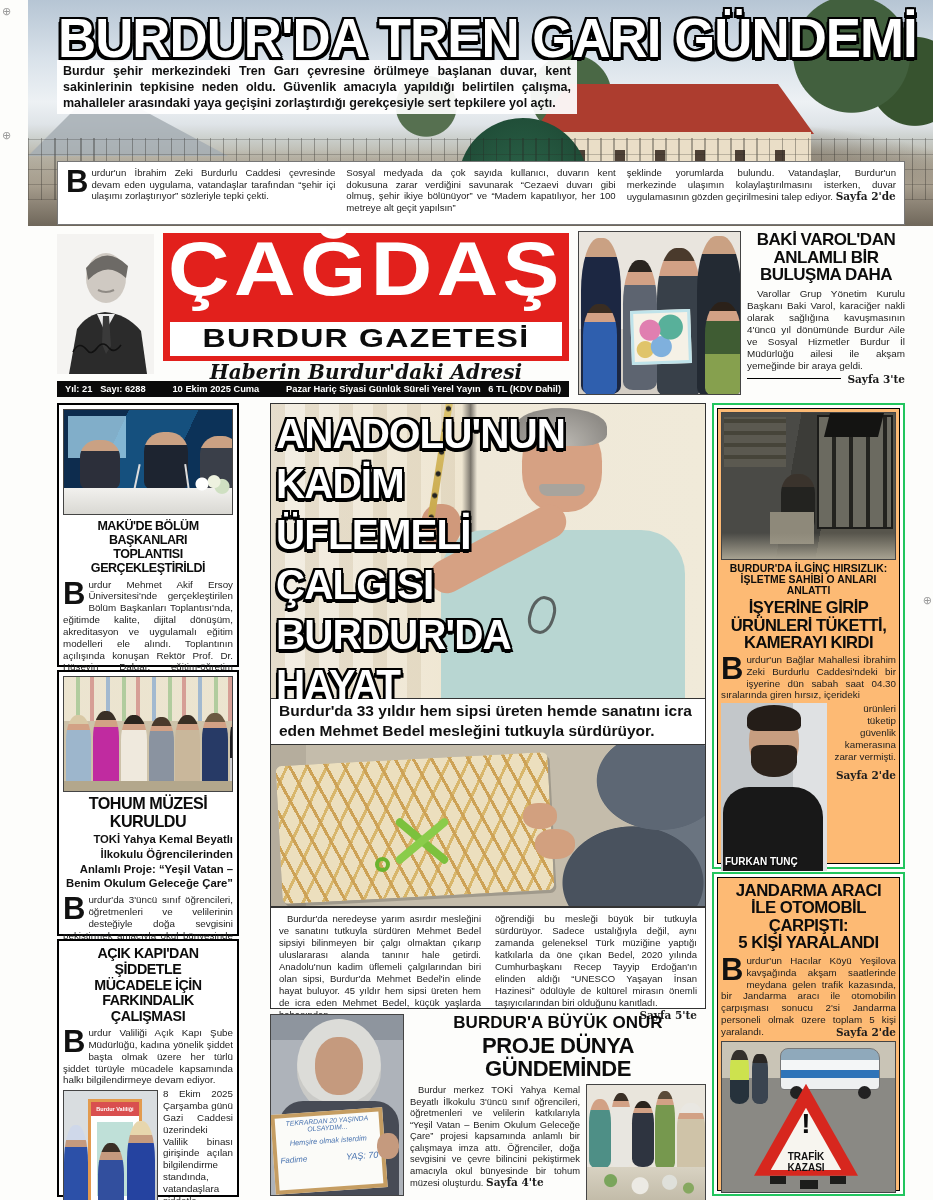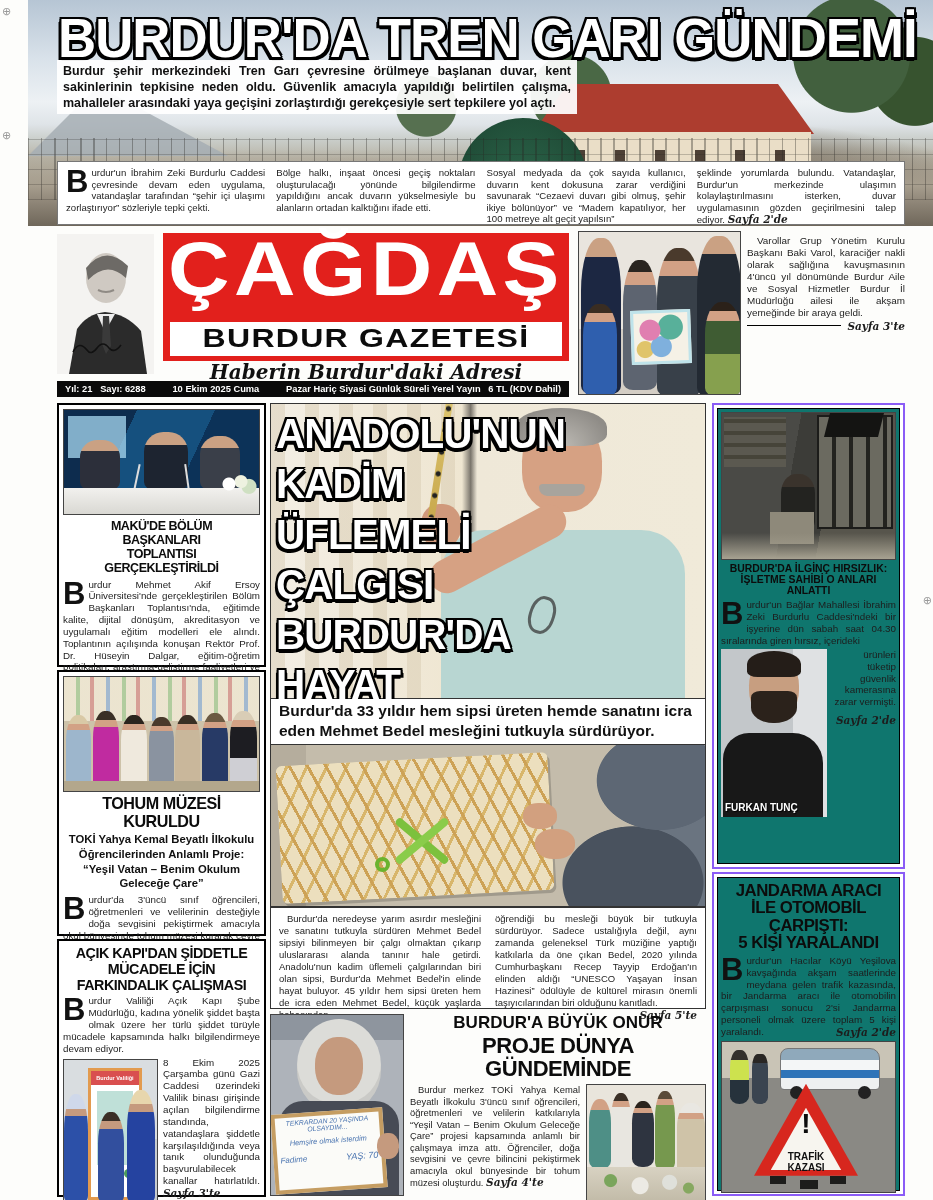--- a/index.html
+++ b/index.html
@@ -6,27 +6,27 @@
   *{box-sizing:border-box;}
   #page{position:relative;width:933px;height:1200px;background:#fdfdfb;overflow:hidden;
         font-family:"Liberation Sans",sans-serif;color:#1a1a1a;margin:0 auto;}
   .s{position:absolute;}
   .photo{position:absolute;overflow:hidden;background:#cfcdc6;}
   .photo .s{position:absolute;}
   .hl{font-weight:bold;color:#0c0c0c;text-align:center;white-space:pre-line;
       line-height:1.04;letter-spacing:-0.5px;}
   .bt{font-size:9.8px;line-height:1.21;text-align:justify;color:#1d1d1d;}
   .dc{float:left;font-size:31px;line-height:25px;font-weight:bold;padding:2px 3px 0 0;color:#111;}
-  .pref{font-family:"DejaVu Serif",serif;font-style:italic;font-weight:bold;font-size:10.5px;white-space:nowrap;}
+  .pref{font-family:"DejaVu Serif",serif;font-weight:bold;font-size:10.5px;white-space:nowrap;}
   .serifB{font-family:Liberation Sans, sans-serif;font-weight:bold;}
   .outlineW{color:#fff;font-weight:bold;
     text-shadow:-2px -2px 0 #000,0 -2px 0 #000,2px -2px 0 #000,-2px 0 0 #000,2px 0 0 #000,
      -2px 2px 0 #000,0 2px 0 #000,2px 2px 0 #000,-3px 3px 0 #000,3px 3px 0 #000,0 4px 0 #000;}
-  .lbox{position:absolute;left:57px;width:209px;border:2px solid #000;background:#fff;padding:4px;}
-  .rbox{position:absolute;left:712px;width:193px;border:2px solid #8b5cf6;background:#0f766e;padding:7px;
+  .lbox{position:absolute;left:57px;width:182px;border:2px solid #000;background:#fff;padding:4px;}
+  .rbox{position:absolute;left:712px;width:193px;border:2px solid #22c55e;background:#fdba74;padding:7px;
         box-shadow:inset 0 0 0 3px #fff,inset 0 0 0 4px #000;}
   .refline{display:flex;align-items:center;margin-top:2px;}
   .refline::before{content:"";flex:1;border-top:1.5px solid #000;margin:0 6px;}
   .refline::after{content:"";flex:1;border-top:1.5px solid #000;margin:0 6px;}
   .refright{display:flex;align-items:center;justify-content:flex-end;margin-top:1px;}
   .refright::before{content:"";flex:1;border-top:1.5px solid #000;margin-right:6px;}
   .person{position:absolute;border-radius:44% 44% 10px 10px / 34% 34% 8px 8px;}
   .pframe{border:1px solid #444;}
   .cropmark{position:absolute;color:#999;font-size:11px;line-height:1;}
 </style>
@@ -60,21 +60,20 @@
   <h1 class="s outlineW" style="left:58px;top:6px;width:870px;font-size:55px;letter-spacing:-1px;transform:scaleX(.96);transform-origin:left top;margin:0;white-space:nowrap;">BURDUR'DA TREN GARI GÜNDEMİ</h1>
 
   <p class="s serifB" style="left:57px;top:60px;width:520px;margin:0;font-size:12.5px;line-height:1.28;text-align:justify;
             background:rgba(255,255,255,.93);padding:3px 6px;color:#111;">Burdur şehir merkezindeki Tren Garı çevresine örülmeye başlanan duvar, kent sakinlerinin tepkisine neden oldu. Güvenlik amacıyla yapıldığı belirtilen çalışma, mahalleler arasındaki yaya geçişini zorlaştırdığı gerekçesiyle sert tepkilere yol açtı.</p>
 
   <div class="s" style="left:57px;top:161px;width:848px;height:64px;background:#fff;border:1px solid #777;
               display:flex;gap:11px;padding:5px 8px;">
     <div class="bt" style="flex:1;font-size:9.6px;">
       <span class="dc">B</span><span>urdur'un İbrahim Zeki Burdurlu Caddesi çevresinde devam eden uygulama, vatandaşlar tarafından “şehir içi ulaşımı zorlaştırıyor” sözleriyle tepki çekti.</span>
     </div>
-    <div class="bt" style="flex:1;font-size:9.6px;">Bölge halkı, inşaat öncesi geçiş noktaları oluşturulacağı yönünde bilgilendirme yapıldığını ancak duvarın yükselmesiyle bu alanların ortadan kalktığını ifade etti.</div>
     <div class="bt" style="flex:1;font-size:9.6px;">Sosyal medyada da çok sayıda kullanıcı, duvarın kent dokusuna zarar verdiğini savunarak “Cezaevi duvarı gibi olmuş, şehir ikiye bölünüyor” ve “Madem kapatılıyor, her 100 metreye alt geçit yapılsın”</div>
     <div class="bt" style="flex:1;font-size:9.6px;">
       <span>şeklinde yorumlarda bulundu. Vatandaşlar, Burdur'un merkezinde ulaşımın kolaylaştırılmasını isterken, duvar uygulamasının gözden geçirilmesini talep ediyor.</span> <span class="pref">Sayfa 2'de</span>
     </div>
   </div>
 
   <div class="s" style="left:57px;top:234px;width:97px;height:140px;background:#fff;">
     <svg width="97" height="140" viewBox="0 0 97 140">
       <rect x="0" y="0" width="97" height="140" fill="#f4f3f1"></rect>
       <path d="M12 140 L20 95 Q30 80 48 78 Q70 80 84 97 L90 140 Z" fill="#2b2b2b"></path>
@@ -114,20 +113,23 @@
       <div class="person" style="left:118px;top:4px;width:44px;height:160px;background:linear-gradient(#caa183 0 11%,#232a33 11%);"></div>
       <div class="person" style="left:4px;top:72px;width:34px;height:92px;background:linear-gradient(#3a2d22 0 10%,#d2a185 10% 20%,#2f5fae 20%);"></div>
       <div class="person" style="left:126px;top:70px;width:36px;height:94px;background:linear-gradient(#2b2119 0 10%,#d2a185 10% 20%,#3f5c33 20% 55%,#86a04e 55%);"></div>
       <div class="s" style="left:52px;top:78px;width:60px;height:54px;border:3px solid #bfe3ea;transform:rotate(-2deg);background:
             radial-gradient(circle 10px at 30% 35%,#e07fb0 0 10px,rgba(0,0,0,0) 11px),
             radial-gradient(circle 12px at 68% 30%,#58b09a 0 12px,rgba(0,0,0,0) 13px),
             radial-gradient(circle 10px at 50% 70%,#7fb0dd 0 10px,rgba(0,0,0,0) 11px),
             radial-gradient(circle 8px at 20% 75%,#e0c46a 0 8px,rgba(0,0,0,0) 9px),#f5f1e6;"></div>
     </div>
     <div style="flex:1;padding-left:6px;">
+      <div class="hl" style="font-size:17px;">BAKİ VAROL'DAN
+ANLAMLI BİR
+BULUŞMA DAHA</div>
       <p class="bt" style="margin:4px 0 0;font-size:9.9px;text-indent:10px;">Varollar Grup Yönetim Kurulu Başkanı Baki Varol, karaciğer nakli olarak sağlığına kavuşmasının 4'üncü yıl dönümünde Burdur Aile ve Sosyal Hizmetler Burdur İl Müdürlüğü ailesi ile akşam yemeğinde bir araya geldi.</p>
       <div class="refright">
           <span class="pref">Sayfa 3'te</span>
         </div>
     </div>
   </div>
 
   <div class="lbox" style="top:403px;height:264px;">
     <div class="photo pframe" style="position:relative;width:100%;height:106px;background:linear-gradient(115deg,#0d2c4e 0 30%,#15507e 30% 62%,#0c3258 62%);">
       <div class="s" style="left:4px;top:6px;width:58px;height:42px;background:#9fd0e8;opacity:.8;"></div>
@@ -159,21 +161,21 @@
       <div class="person" style="left:2px;top:38px;width:25px;height:74px;background:linear-gradient(#d9c9a6 0 12%,#d2a185 12% 20%,#9db6cc 20%);"></div>
       <div class="person" style="left:29px;top:34px;width:26px;height:78px;background:linear-gradient(#3a3026 0 12%,#d2a185 12% 20%,#c02ba0 20%);"></div>
       <div class="person" style="left:57px;top:38px;width:26px;height:74px;background:linear-gradient(#2b241d 0 12%,#d2a185 12% 20%,#efe9dd 20%);"></div>
       <div class="person" style="left:85px;top:40px;width:25px;height:72px;background:linear-gradient(#4a3a2c 0 12%,#d2a185 12% 20%,#8a93a0 20%);"></div>
       <div class="person" style="left:111px;top:38px;width:25px;height:74px;background:linear-gradient(#3a2f24 0 12%,#d2a185 12% 20%,#c9b79b 20%);"></div>
       <div class="person" style="left:138px;top:36px;width:26px;height:76px;background:linear-gradient(#6b5a43 0 12%,#d2a185 12% 20%,#273a66 20%);"></div>
       <div class="person" style="left:166px;top:34px;width:27px;height:78px;background:linear-gradient(#d9cdb6 0 12%,#d2a185 12% 20%,#1d1d22 20% 60%,#cfcfd4 60%);"></div>
       <div class="s" style="left:0;bottom:0;width:100%;height:10px;background:#b3a78c;"></div>
     </div>
     <div class="hl" style="font-size:17px;margin-top:3px;transform:scaleX(.95);">TOHUM MÜZESİ KURULDU</div>
-    <div class="serifB" style="font-size:11.3px;line-height:1.3;text-align:center;margin-top:2px;color:#111;">TOKİ Yahya Kemal Beyatlı İlkokulu Öğrencilerinden Anlamlı Proje: “Yeşil Vatan – Benim Okulum Geleceğe Çare”</div>
+    <div class="serifB" style="font-size:11.3px;line-height:1.3;text-align:right;margin-top:2px;color:#111;">TOKİ Yahya Kemal Beyatlı İlkokulu Öğrencilerinden Anlamlı Proje: “Yeşil Vatan – Benim Okulum Geleceğe Çare”</div>
     <p class="bt" style="margin:3px 0 0;">
       <span class="dc">B</span><span>urdur'da 3'üncü sınıf öğrencileri, öğretmenleri ve velilerinin desteğiyle doğa sevgisini pekiştirmek amacıyla okul bünyesinde tohum müzesi kurarak çevre bilincine örnek bir çalışma gerçekleştirdi.</span>
     </p>
     <div class="refline">
         <span class="pref">Sayfa 5'te</span>
       </div>
   </div>
 
   <div class="lbox" style="top:939px;height:258px;">
     <div class="hl" style="font-size:15.2px;transform:scaleX(.94);">AÇIK KAPI'DAN ŞİDDETLE
@@ -299,20 +301,23 @@
     <div class="photo pframe" style="position:relative;width:100%;height:148px;background:linear-gradient(100deg,#4a4a46 0 40%,#3c3c38 40% 60%,#57554c 60%);">
       <div class="s" style="right:2px;top:2px;width:44%;height:78%;border:2px solid #1c1c1a;background:repeating-linear-gradient(90deg,#6b6a60 0 13px,#23231f 13px 17px);"></div>
       <div class="s" style="left:2px;top:4px;width:36%;height:34%;background:repeating-linear-gradient(0deg,#5b5950 0 8px,#464439 8px 12px);"></div>
       <div class="s" style="right:14px;top:0;width:54px;height:24px;background:#141412;transform:skewX(-14deg);"></div>
       <div class="person" style="left:34%;top:42%;width:34px;height:56px;background:linear-gradient(#3a332c 0 24%,#232320 24%);"></div>
       <div class="s" style="left:28%;top:68%;width:44px;height:32px;background:#8e897a;"></div>
       <div class="s" style="left:0;bottom:0;width:100%;height:18%;background:linear-gradient(to top,#a7a291,rgba(0,0,0,0));"></div>
     </div>
     <div class="hl" style="font-size:10.4px;margin-top:4px;letter-spacing:0;">BURDUR'DA İLGİNÇ HIRSIZLIK:
 İŞLETME SAHİBİ O ANLARI ANLATTI</div>
+    <div class="hl" style="font-size:16.5px;margin-top:3px;">İŞYERİNE GİRİP
+ÜRÜNLERİ TÜKETTİ,
+KAMERAYI KIRDI</div>
     <p class="bt" style="margin:3px 0 0;">
       <span class="dc">B</span><span>urdur'un Bağlar Mahallesi İbrahim Zeki Burdurlu Caddesi'ndeki bir işyerine dün sabah saat 04.30 sıralarında giren hırsız, içerideki</span>
     </p>
     <div style="margin-top:2px;overflow:hidden;">
       <div class="photo" style="position:relative;float:left;width:106px;height:168px;margin:0 5px 0 0;background:linear-gradient(90deg,#c3c7ca 0 68%,#dfe1e3 68%);">
         <div class="s" style="left:2px;bottom:0;width:100px;height:84px;background:#181818;border-radius:26px 30px 0 0;"></div>
         <div class="s" style="left:28px;top:8px;width:50px;height:62px;background:#c79e80;border-radius:46%;"></div>
         <div class="s" style="left:26px;top:2px;width:54px;height:26px;background:#241d18;border-radius:50% 50% 20% 20%;"></div>
         <div class="s" style="left:30px;top:42px;width:46px;height:32px;background:#2b221b;border-radius:20% 20% 48% 48%;"></div>
         <div class="s" style="left:4px;bottom:4px;color:#fff;font-weight:bold;font-size:10px;text-shadow:1px 1px 1px #000;text-align:center;">FURKAN TUNÇ</div>

